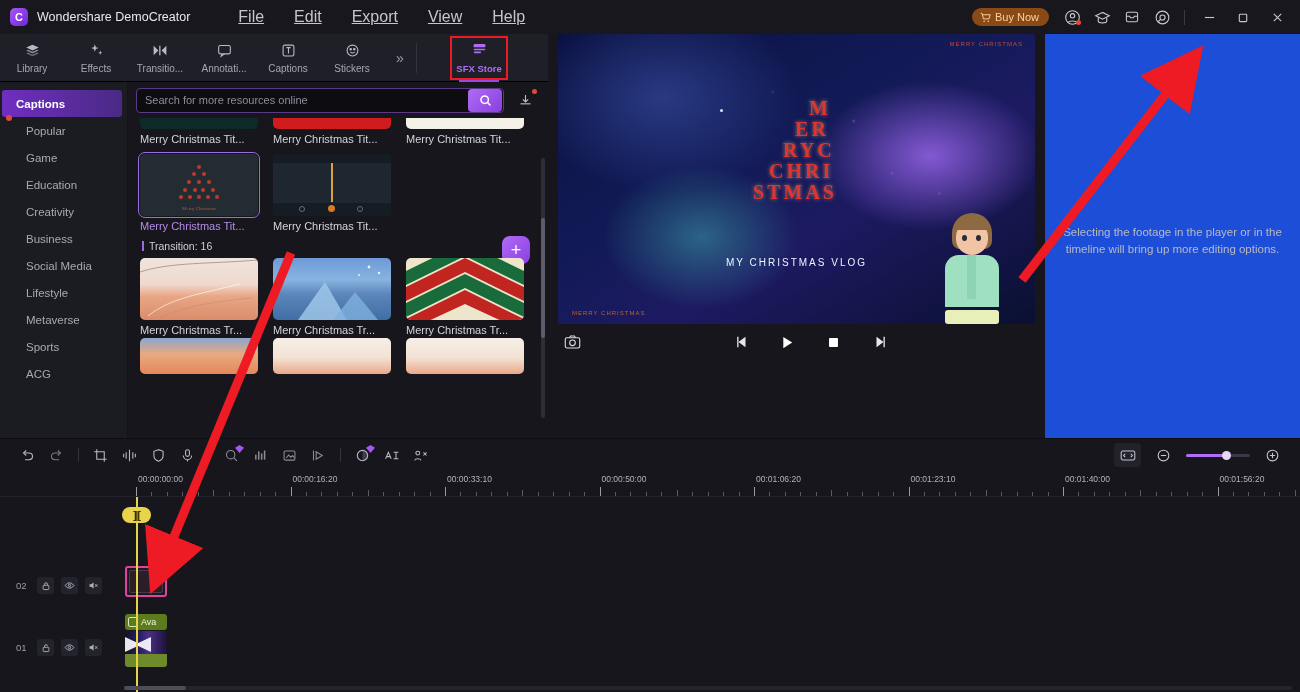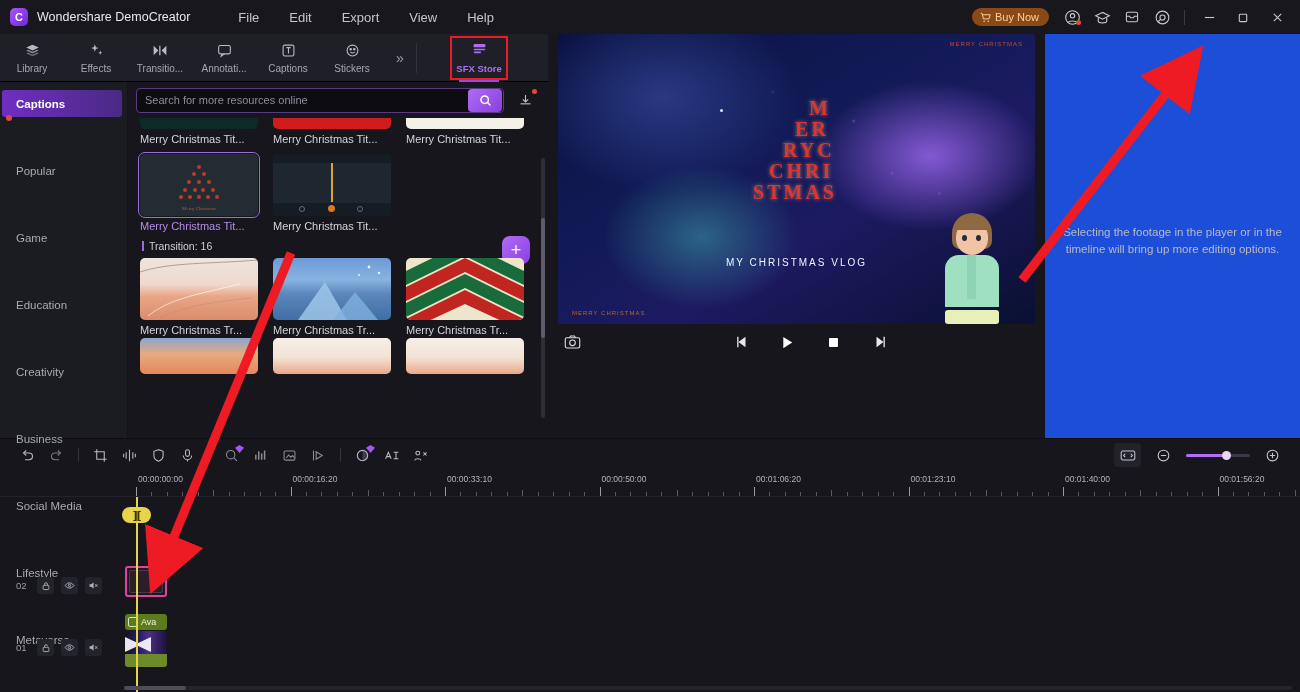--- a/index.html
+++ b/index.html
@@ -19,21 +19,21 @@
     position: relative;
   }
   .logo-mark {
     width: 18px; height: 18px; margin-left: 10px; border-radius: 5px;
     background: linear-gradient(135deg,#a855f7,#6d28d9);
     display:flex; align-items:center; justify-content:center;
     font-size:11px; color:#fff; font-weight:bold;
   }
   .app-title { margin-left: 9px; font-size: 12.5px; color: #e8e8ee; }
   .menu { display: flex; margin-left: 48px; gap: 30px; }
-  .menu-item { font-size: 13px; color: #c5c5ce; cursor: default; }
+  .menu-item { font-size: 16px; color: #c5c5ce; cursor: default; text-decoration: underline; }
   .proj-title {
     position: absolute; left: 0; right: 0; text-align: center;
     font-size: 12.5px; color: #e2e2e8; pointer-events:none;
   }
   .tb-right { margin-left: auto; display: flex; align-items: center; gap: 4px; padding-right: 8px; }
   .buy-now {
     display:flex; align-items:center; gap:4px;
     background:#8a4a15; color:#ffcf9a; border-radius: 11px;
     font-size: 11px; padding: 3px 10px 3px 8px; margin-right: 6px;
   }
@@ -72,22 +72,22 @@
     display:flex; flex-direction:column; align-items:center; justify-content:center; gap:3px;
   }
   .sfx-label { color:#b06cf5; font-size:9.5px; font-weight:bold; }
   .sfx-underline { position:absolute; bottom:-4px; width:40px;height:2px;background:#9b4ae0; }
 
   .panel-body { flex:1; display:flex; min-height:0; }
 
   
   .cats { width: 128px; background:#1b1b22; padding-top: 8px; position:relative; }
   .cat {
-    height: 27px; display:flex; align-items:center; padding-left: 16px;
-    font-size: 11.5px; color:#a9a9b6;margin-top:40px;
+    height: 27px; display:flex; align-items:center; padding-left: 26px;
+    font-size: 11.5px; color:#a9a9b6;
   }
   .cat.active {
     background: linear-gradient(90deg,#6f2ec0,#4a2a85);
     color:#fff; font-weight:bold; border-radius:3px; margin:0 6px 0 2px;
     padding-left: 14px; position:relative;
   }
   .cat.active::after {
     content:""; position:absolute; left:4px; bottom:-4px; width:6px;height:6px;
     border-radius:50%; background:#e0483c;
   }

